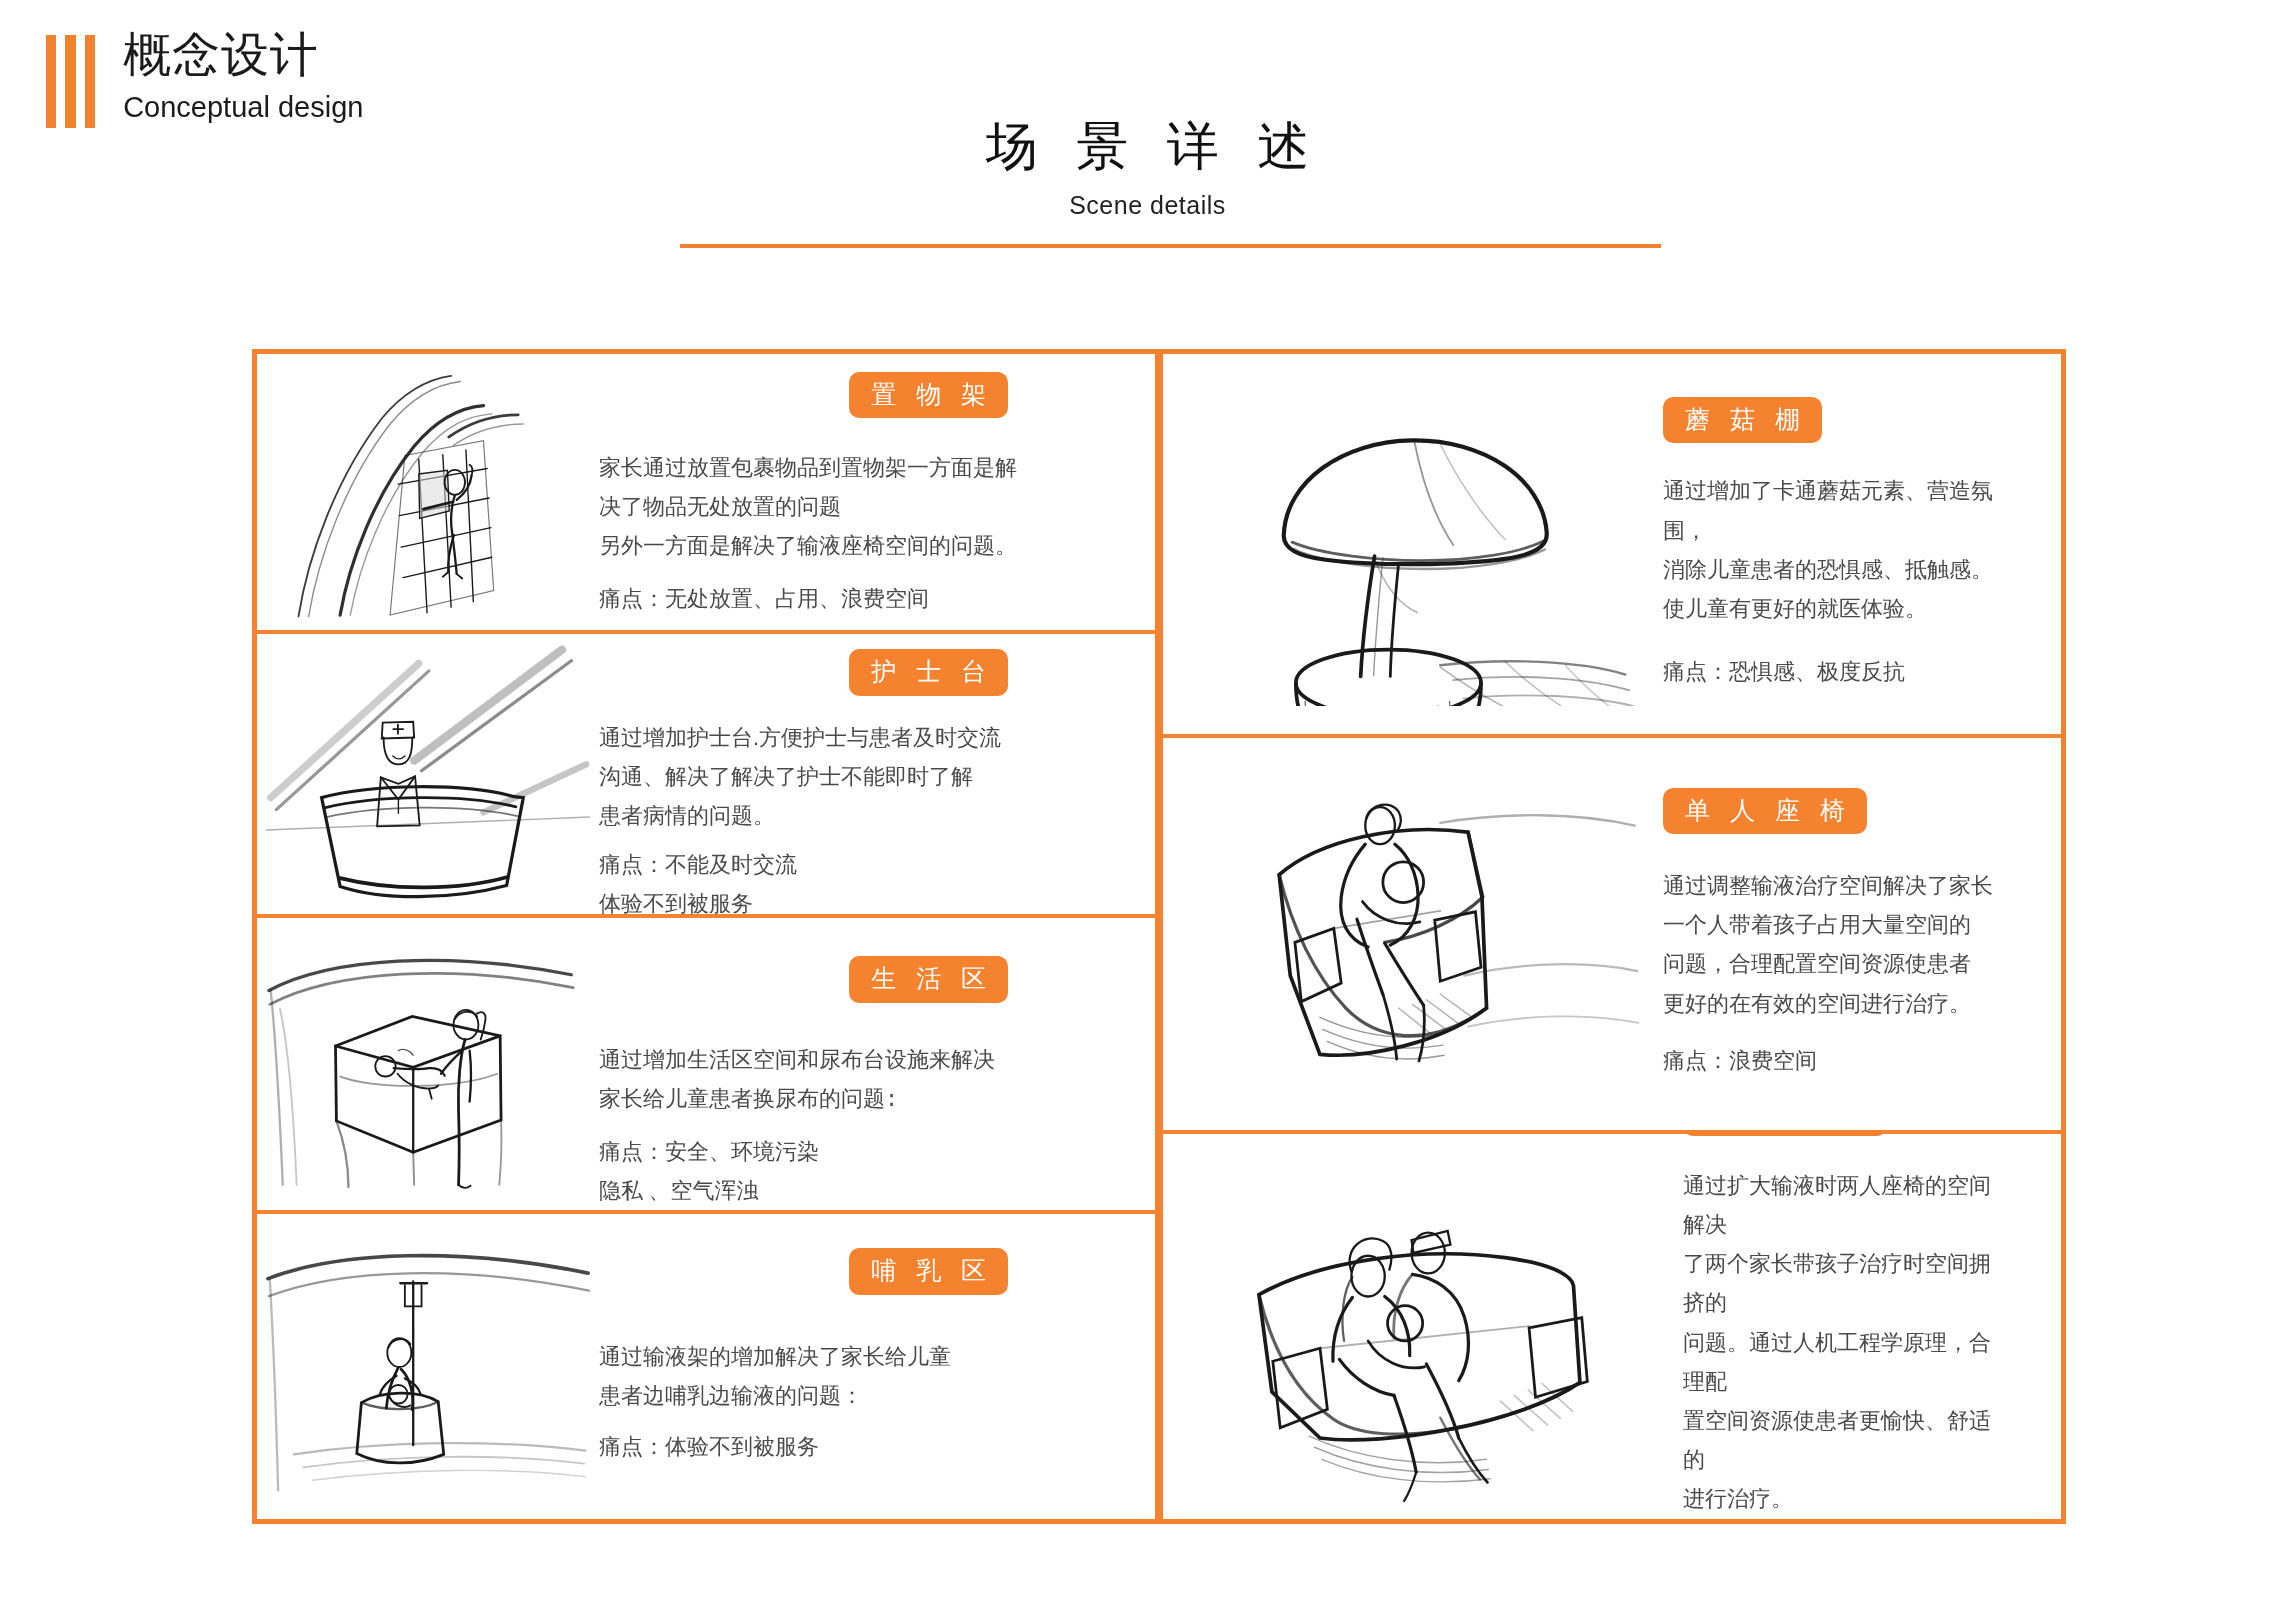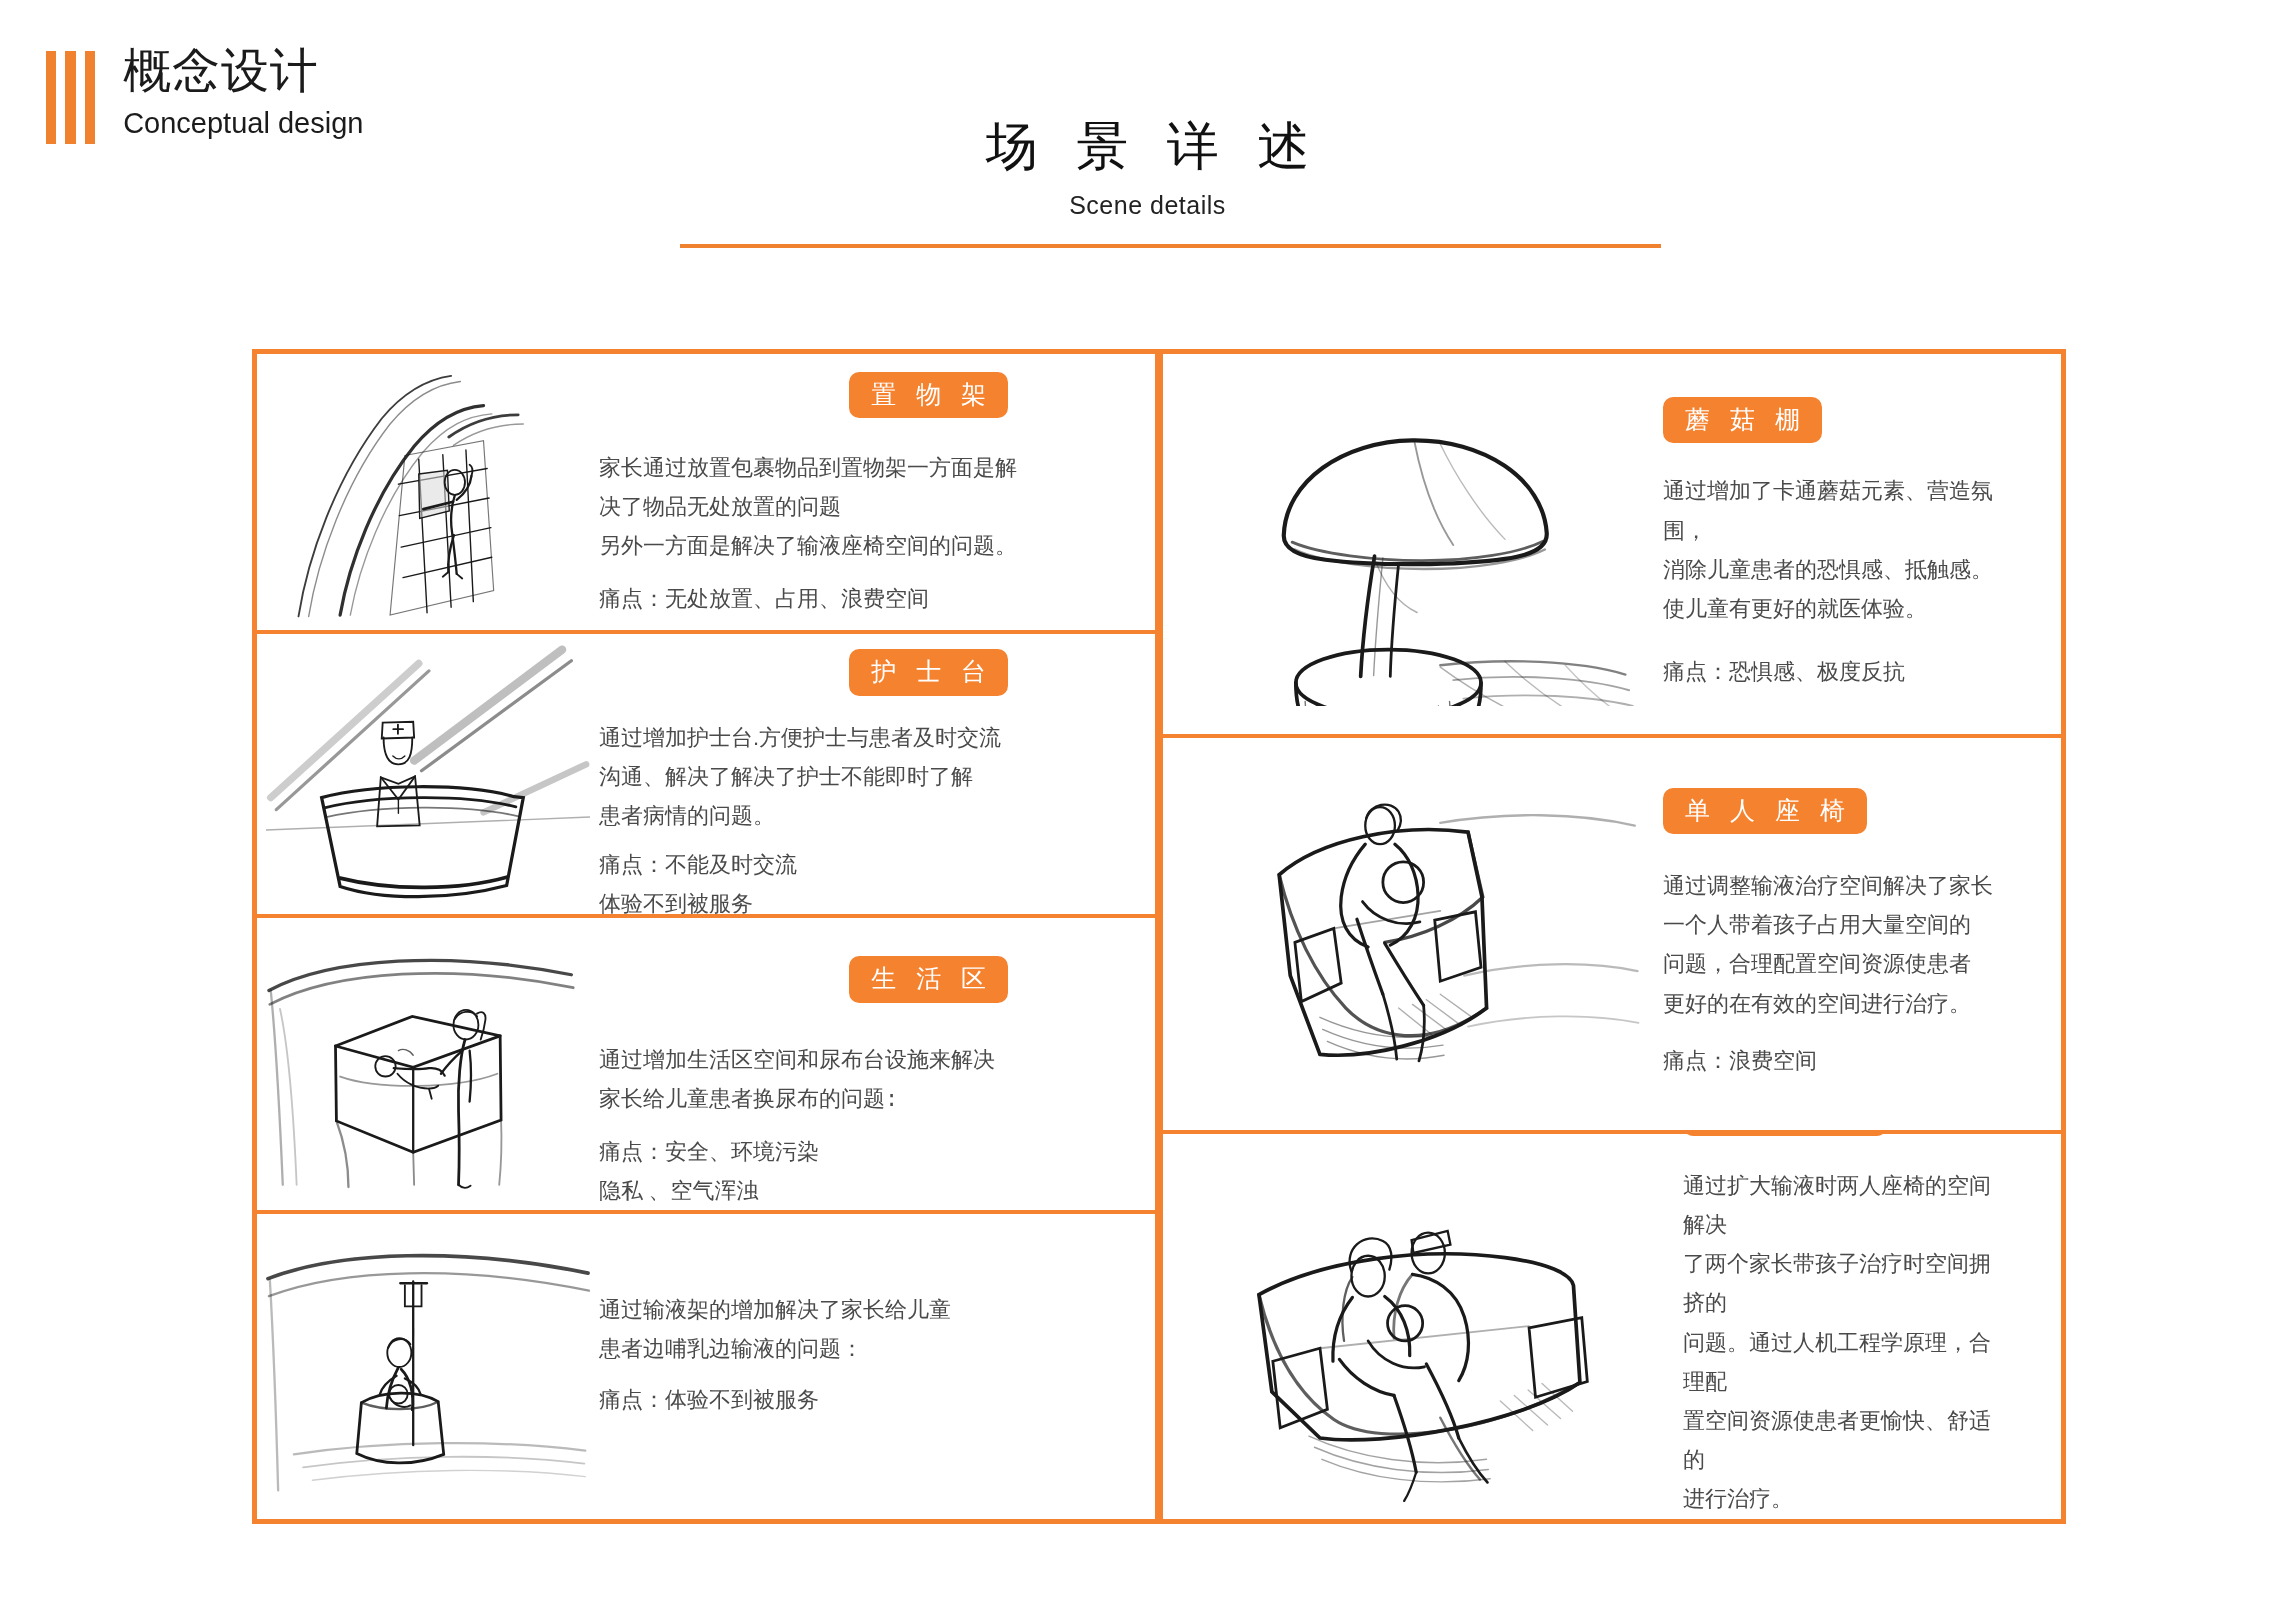--- a/index.html
+++ b/index.html
@@ -5,21 +5,21 @@
   html,body{margin:0;padding:0;background:#fff;}
   body{
     width:2295px;height:1623px;
     font-family:"Liberation Sans","DejaVu Sans",sans-serif;
     color:#3a3a3a;
     overflow:hidden;
     position:relative;
   }
 
   
-  #brand{position:absolute;left:46px;top:44px;display:flex;align-items:flex-start;justify-content:center;}
+  #brand{position:absolute;left:46px;top:28px;display:flex;align-items:flex-start;justify-content:center;}
   #brand-bars{display:flex;gap:9.3px;margin-top:7.4px;}
   #brand-bars i{display:block;width:10.2px;height:93px;background:#F0812E;}
   #brand-text{margin-left:28px;}
   #brand-cn{font-size:48px;line-height:1.12;color:#1b1b1b;letter-spacing:0.9px;font-weight:400;white-space:nowrap;}
   #brand-en{font-size:29px;line-height:1.35;color:#1b1b1b;margin-top:6.5px;white-space:nowrap;}
 
   
   #page-title-block{position:absolute;left:0;right:0;top:118px;text-align:center;}
   #page-title-cn{font-size:52px;letter-spacing:12px;color:#111;font-weight:400;line-height:1.1;text-indent:12px;}
   #page-title-en{font-size:25px;color:#222;margin-top:15.7px;letter-spacing:0.5px;}
@@ -241,20 +241,23 @@
             <path d="M292 286 C 312 306 320 340 316 374" stroke-width="6"></path>
             <path d="M282 300 C 262 312 250 326 246 340" stroke-width="5"></path>
             <path d="M300 306 C 318 314 330 326 334 340" stroke-width="5"></path>
 
             <circle cx="286" cy="340" r="20" stroke-width="4"></circle>
             <path d="M268 348 C 278 366 298 372 312 364" stroke-width="4"></path>
           </g>
         </svg>
       </div>
       <div class="body" style="padding-top: 34px; padding-left: 0px;">
+        <div class="badge-row">
+            <span class="badge">哺 乳 区</span>
+          </div>
         <div class="para" style="margin-top:42px;">通过输液架的增加解决了家长给儿童
 患者边哺乳边输液的问题：</div>
         <div class="pain" style="margin-top:12px;">痛点：体验不到被服务</div>
       </div>
     </div>
   </div>
 
   <div id="col-divider"></div>
 
   <div id="col-right">

